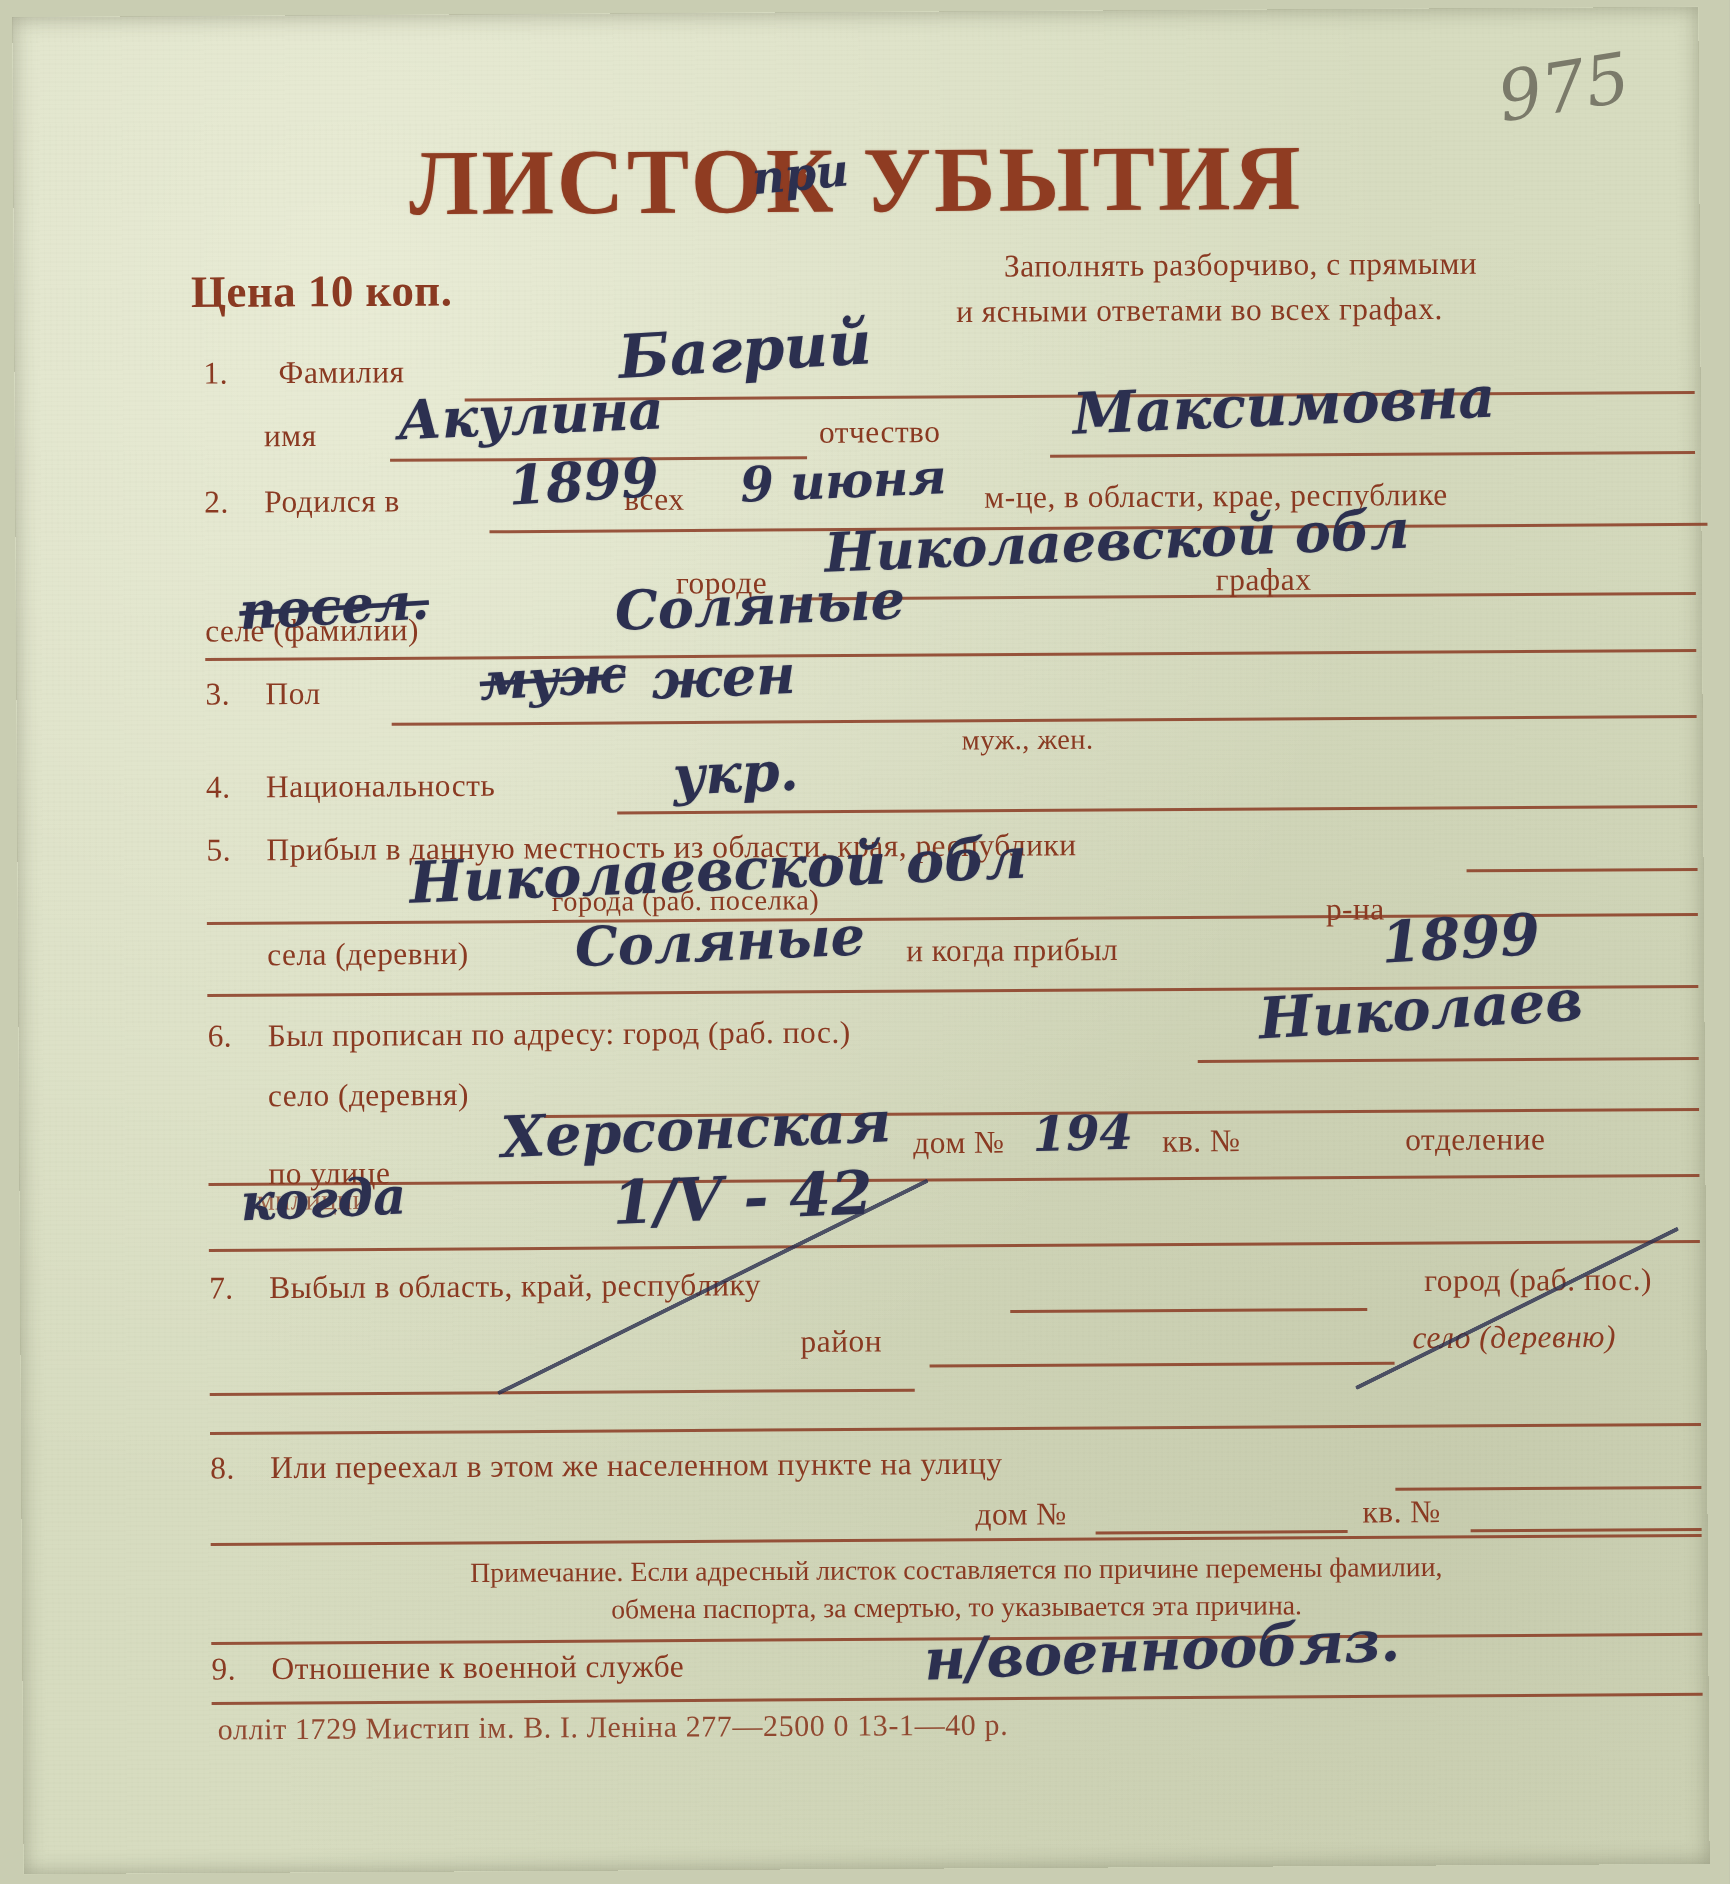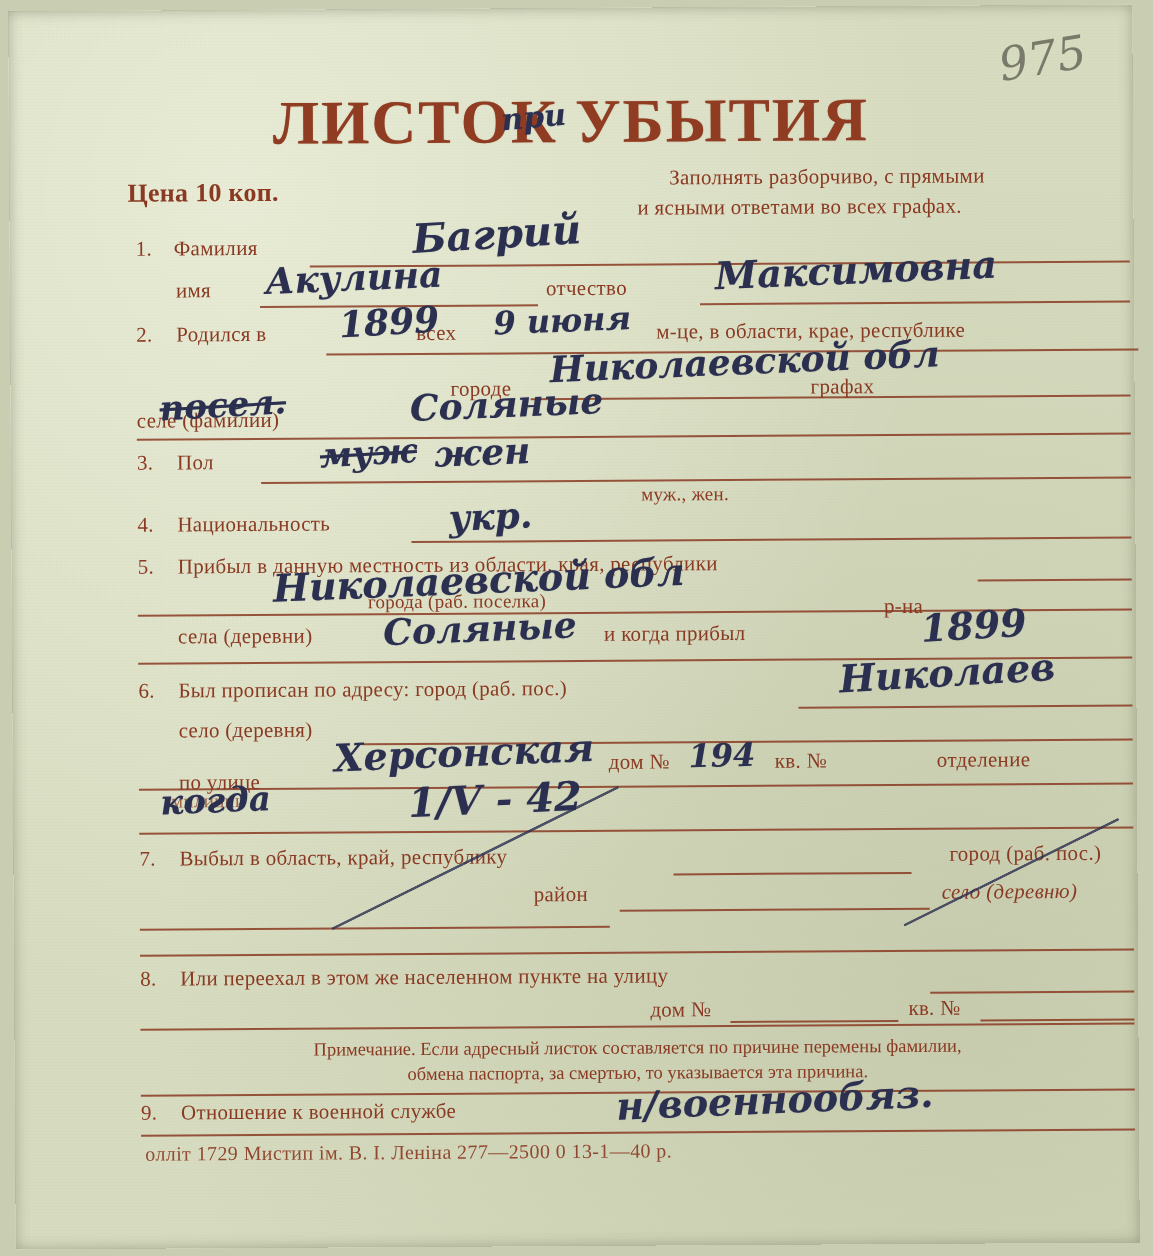--- a/index.html
+++ b/index.html
@@ -127,26 +127,26 @@
 
 <div id="page">
   <div class="paper">
     <div class="grain"></div>
 
     <div id="pencil-number">975</div>
 
     <div id="title">ЛИСТОК УБЫТИЯ</div>
     <div class="hand" style="left:494px; top:94px; font-size:30px; transform:rotate(-5deg);">при</div>
 
-    <div class="printed" style="left:118px; top:168px; font-size:26px; font-weight:bold;">Цена 10 коп.</div>
+    <div class="printed" style="left:118px; top:168px; font-size:30px; font-weight:bold;">Цена 10 коп.</div>
     <div class="printed" style="left:660px; top:158px; font-size:21px;">Заполнять разборчиво, с прямыми</div>
     <div class="printed" style="left:628px; top:188px; font-size:21px;">и ясными ответами во всех графах.</div>
 
     <div class="printed" style="left:126px; top:226px;">1.</div>
-    <div class="printed" style="left:164px; top:226px;font-family:Liberation Serif, serif;">Фамилия</div>
+    <div class="printed" style="left:176px; top:226px;font-family:Liberation Serif, serif;">Фамилия</div>
     <div class="rule" style="left:300px; top:256px; width:820px;"></div>
     <div class="hand" style="left:404px; top:206px; font-size:40px; transform:rotate(-3deg);">Багрий</div>
 
     <div class="printed" style="left:166px; top:268px;">имя</div>
     <div class="printed" style="left:536px; top:268px;">отчество</div>
     <div class="rule" style="left:250px; top:296px; width:278px;"></div>
     <div class="rule" style="left:690px; top:296px; width:430px;"></div>
     <div class="hand" style="left:256px; top:250px; font-size:36px; transform:rotate(-2deg);">Акулина</div>
     <div class="hand" style="left:706px; top:246px; font-size:38px; transform:rotate(-2deg);">Максимовна</div>
 

